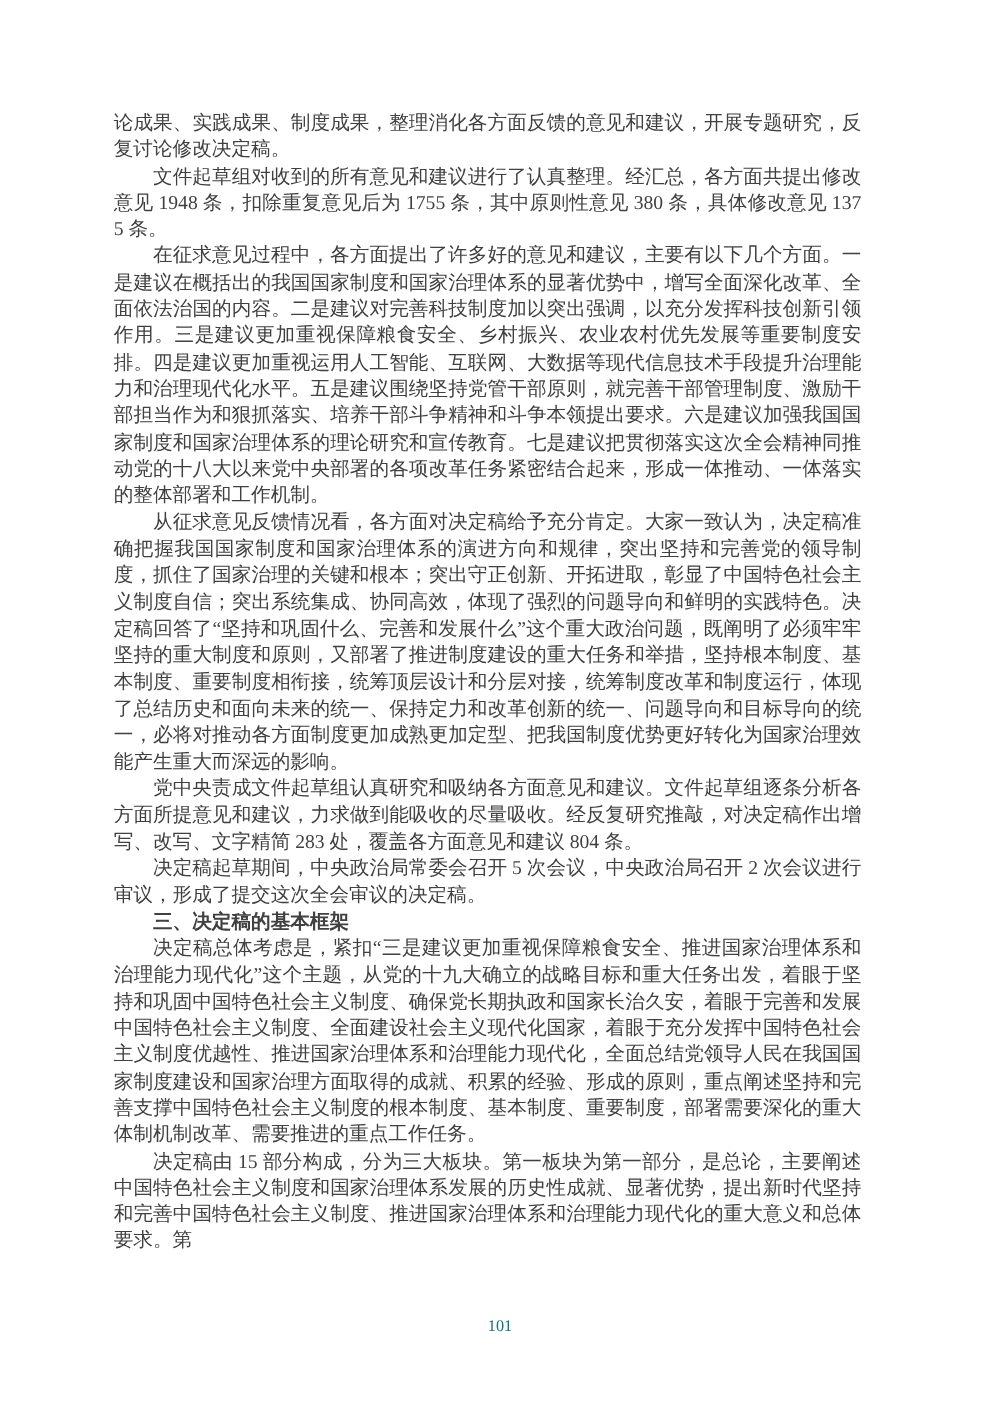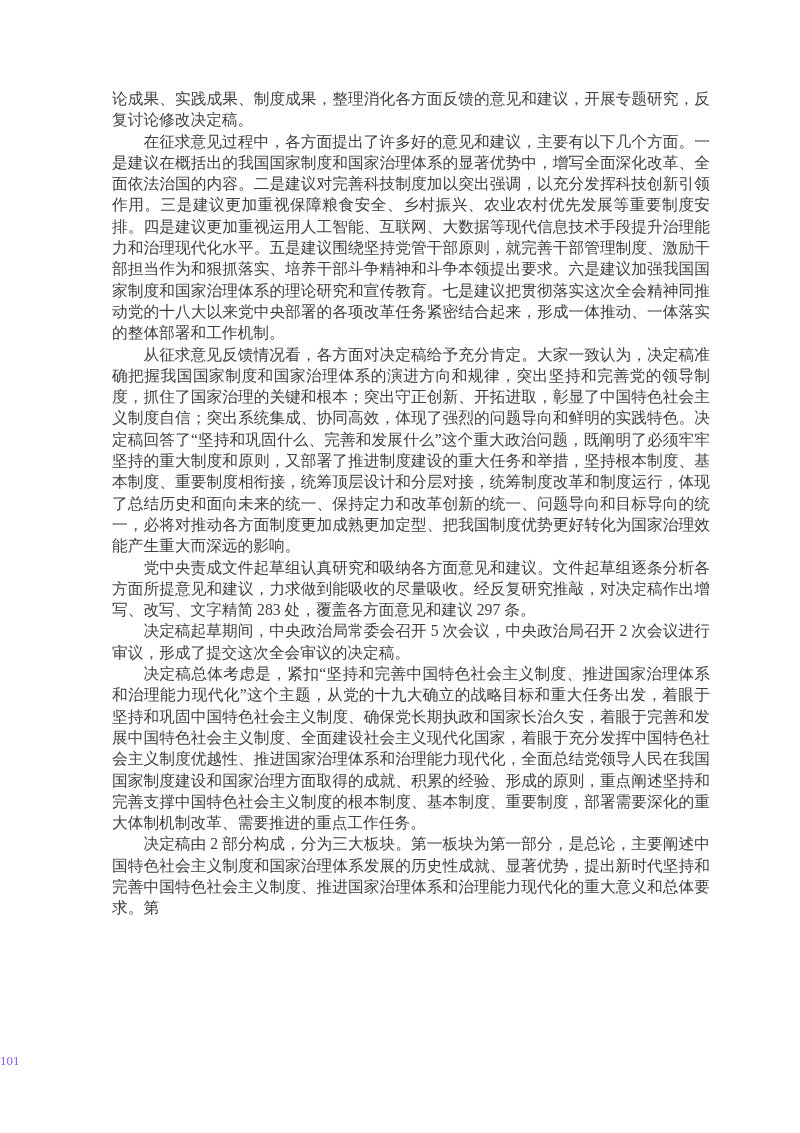--- a/index.html
+++ b/index.html
@@ -11,21 +11,21 @@
     position: relative;
     width: 800px;
     height: 1133px;
     background: #ffffff;
     font-family: "Liberation Serif", "DejaVu Serif", serif;
     color: #404040;
     overflow: hidden;
   }
   .content {
     position: absolute;
-    left: 112px;
+    left: 91px;
     top: 88px;
     width: 598px;
     text-align: justify;
   }
   .para {
     margin: 0;
     font-size: 15.7px;
     line-height: 21.3px;
     text-indent: 2em;
     word-break: break-all;
@@ -34,33 +34,35 @@
     text-indent: 0;
   }
   .para.heading {
     font-weight: bold;
   }
   .page-number {
     position: absolute;
     top: 1052px;
     left: 0;
     width: 800px;
-    text-align: left;
+    text-align: center;
     font-size: 13px;
     line-height: 18px;
-    color: #8b5cf6;
+    color: #0f766e;
   }
 </style>
 </head>
 <body>
 
 <div class="page">
   <div class="content">
     <p class="para no-indent">论成果、实践成果、制度成果，整理消化各方面反馈的意见和建议，开展专题研究，反复讨论修改决定稿。</p>
+    <p class="para">文件起草组对收到的所有意见和建议进行了认真整理。经汇总，各方面共提出修改意见 1948 条，扣除重复意见后为 1755 条，其中原则性意见 380 条，具体修改意见 1375 条。</p>
     <p class="para">在征求意见过程中，各方面提出了许多好的意见和建议，主要有以下几个方面。一是建议在概括出的我国国家制度和国家治理体系的显著优势中，增写全面深化改革、全面依法治国的内容。二是建议对完善科技制度加以突出强调，以充分发挥科技创新引领作用。三是建议更加重视保障粮食安全、乡村振兴、农业农村优先发展等重要制度安排。四是建议更加重视运用人工智能、互联网、大数据等现代信息技术手段提升治理能力和治理现代化水平。五是建议围绕坚持党管干部原则，就完善干部管理制度、激励干部担当作为和狠抓落实、培养干部斗争精神和斗争本领提出要求。六是建议加强我国国家制度和国家治理体系的理论研究和宣传教育。七是建议把贯彻落实这次全会精神同推动党的十八大以来党中央部署的各项改革任务紧密结合起来，形成一体推动、一体落实的整体部署和工作机制。</p>
     <p class="para">从征求意见反馈情况看，各方面对决定稿给予充分肯定。大家一致认为，决定稿准确把握我国国家制度和国家治理体系的演进方向和规律，突出坚持和完善党的领导制度，抓住了国家治理的关键和根本；突出守正创新、开拓进取，彰显了中国特色社会主义制度自信；突出系统集成、协同高效，体现了强烈的问题导向和鲜明的实践特色。决定稿回答了“坚持和巩固什么、完善和发展什么”这个重大政治问题，既阐明了必须牢牢坚持的重大制度和原则，又部署了推进制度建设的重大任务和举措，坚持根本制度、基本制度、重要制度相衔接，统筹顶层设计和分层对接，统筹制度改革和制度运行，体现了总结历史和面向未来的统一、保持定力和改革创新的统一、问题导向和目标导向的统一，必将对推动各方面制度更加成熟更加定型、把我国制度优势更好转化为国家治理效能产生重大而深远的影响。</p>
-    <p class="para">党中央责成文件起草组认真研究和吸纳各方面意见和建议。文件起草组逐条分析各方面所提意见和建议，力求做到能吸收的尽量吸收。经反复研究推敲，对决定稿作出增写、改写、文字精简 283 处，覆盖各方面意见和建议 297 条。</p>
+    <p class="para">党中央责成文件起草组认真研究和吸纳各方面意见和建议。文件起草组逐条分析各方面所提意见和建议，力求做到能吸收的尽量吸收。经反复研究推敲，对决定稿作出增写、改写、文字精简 283 处，覆盖各方面意见和建议 804 条。</p>
     <p class="para">决定稿起草期间，中央政治局常委会召开 5 次会议，中央政治局召开 2 次会议进行审议，形成了提交这次全会审议的决定稿。</p>
-    <p class="para">决定稿总体考虑是，紧扣“坚持和完善中国特色社会主义制度、推进国家治理体系和治理能力现代化”这个主题，从党的十九大确立的战略目标和重大任务出发，着眼于坚持和巩固中国特色社会主义制度、确保党长期执政和国家长治久安，着眼于完善和发展中国特色社会主义制度、全面建设社会主义现代化国家，着眼于充分发挥中国特色社会主义制度优越性、推进国家治理体系和治理能力现代化，全面总结党领导人民在我国国家制度建设和国家治理方面取得的成就、积累的经验、形成的原则，重点阐述坚持和完善支撑中国特色社会主义制度的根本制度、基本制度、重要制度，部署需要深化的重大体制机制改革、需要推进的重点工作任务。</p>
-    <p class="para">决定稿由 2 部分构成，分为三大板块。第一板块为第一部分，是总论，主要阐述中国特色社会主义制度和国家治理体系发展的历史性成就、显著优势，提出新时代坚持和完善中国特色社会主义制度、推进国家治理体系和治理能力现代化的重大意义和总体要求。第</p>
+    <p class="para heading">三、决定稿的基本框架</p>
+    <p class="para">决定稿总体考虑是，紧扣“三是建议更加重视保障粮食安全、推进国家治理体系和治理能力现代化”这个主题，从党的十九大确立的战略目标和重大任务出发，着眼于坚持和巩固中国特色社会主义制度、确保党长期执政和国家长治久安，着眼于完善和发展中国特色社会主义制度、全面建设社会主义现代化国家，着眼于充分发挥中国特色社会主义制度优越性、推进国家治理体系和治理能力现代化，全面总结党领导人民在我国国家制度建设和国家治理方面取得的成就、积累的经验、形成的原则，重点阐述坚持和完善支撑中国特色社会主义制度的根本制度、基本制度、重要制度，部署需要深化的重大体制机制改革、需要推进的重点工作任务。</p>
+    <p class="para">决定稿由 15 部分构成，分为三大板块。第一板块为第一部分，是总论，主要阐述中国特色社会主义制度和国家治理体系发展的历史性成就、显著优势，提出新时代坚持和完善中国特色社会主义制度、推进国家治理体系和治理能力现代化的重大意义和总体要求。第</p>
   </div>
   <div class="page-number">101</div>
 </div>
 
 </body></html>

